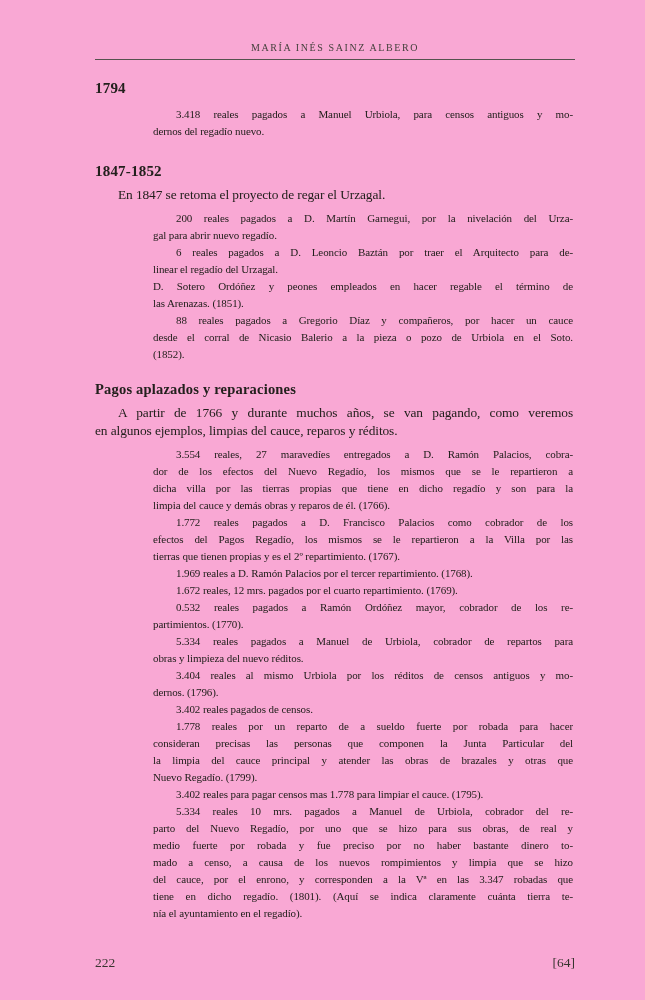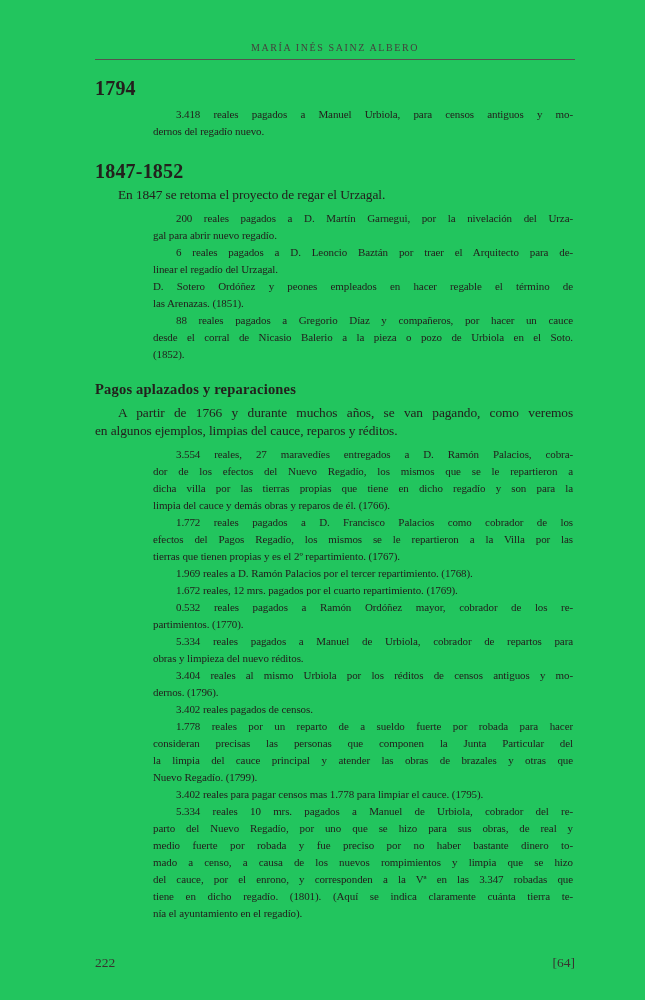--- a/index.html
+++ b/index.html
@@ -1,20 +1,20 @@
 <!DOCTYPE html>
 <html lang="es"><head>
 <meta charset="utf-8">
 <style>
   html, body { margin: 0; padding: 0; background: #ffffff; }
   .page {
     position: relative;
     width: 645px;
     height: 1000px;
-    background: #22c55e;
+    background: #f9a8d4;
     font-family: "Liberation Serif", "DejaVu Serif", serif;
     color: #23201d;
     overflow: hidden;
   }
   .running-header {
     position: absolute;
     left: 95px;
     width: 480px;
     top: 42px;
     text-align: center;
@@ -32,21 +32,21 @@
     margin: 0;
   }
   .page-body {
     position: absolute;
     left: 95px;
     top: 79px;
     width: 478px;
   }
   .year-heading, .subheading {
     font-weight: bold;
-    font-size: 20px;
+    font-size: 15px;
     line-height: 18px;
     letter-spacing: 0.2px;
   }
   .year-heading { margin-top: 22px; }
   .year-heading:first-child { margin-top: 0; }
   .subheading { margin-top: 17px; font-size: 14.5px; }
   .body-block { margin-top: 6px; }
   .quote-block { margin-top: 9px; margin-left: 58px; }
   .body-block + .quote-block { margin-top: 7px; }
   .line {

